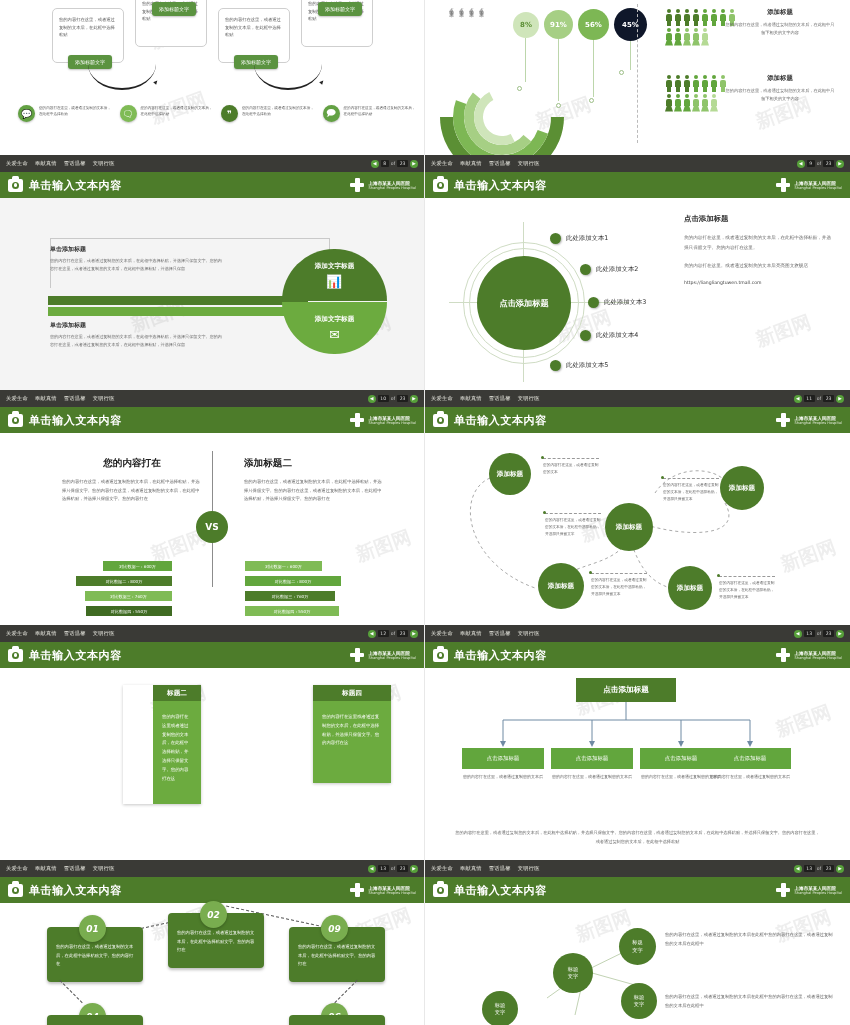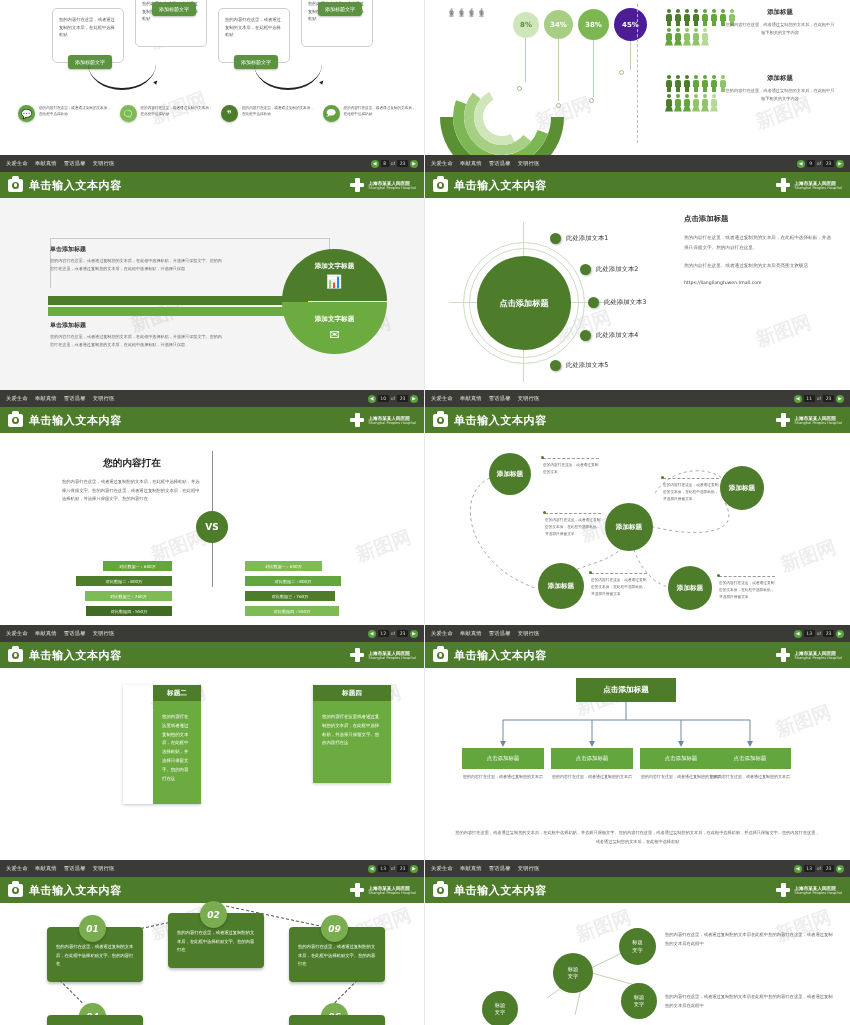--- a/index.html
+++ b/index.html
@@ -226,23 +226,23 @@
         <div class="s7-vl">点击输入文本</div>
         <div class="s7-vl">点击输入文本</div>
       </div>
 
       <div style="position:absolute;left:15px;top:55px;width:124px;height:124px;border-radius:50%;border:13px solid #5b8f34;border-top-color:transparent;border-right-color:transparent;transform:rotate(-45deg);"></div>
       <div style="position:absolute;left:28px;top:68px;width:98px;height:98px;border-radius:50%;border:11px solid #7db754;border-top-color:transparent;border-right-color:transparent;transform:rotate(-25deg);"></div>
       <div style="position:absolute;left:39px;top:79px;width:76px;height:76px;border-radius:50%;border:10px solid #a6cf84;border-top-color:transparent;border-right-color:transparent;transform:rotate(-5deg);"></div>
       <div style="position:absolute;left:49px;top:89px;width:56px;height:56px;border-radius:50%;border:9px solid #cfe5ba;border-top-color:transparent;border-right-color:transparent;transform:rotate(18deg);"></div>
 
       <div class="s7-bub" style="left:88px;top:12px;width:26px;height:26px;background:#cfe5ba;color:#5b8f34;">8%</div>
-      <div class="s7-bub" style="left:119px;top:10px;width:29px;height:29px;background:#a6cf84;">34%</div>
-      <div class="s7-bub" style="left:153px;top:9px;width:31px;height:31px;background:#7db754;">38%</div>
-      <div class="s7-bub" style="left:189px;top:8px;width:33px;height:33px;background:#4c1d95;">45%</div>
+      <div class="s7-bub" style="left:119px;top:10px;width:29px;height:29px;background:#a6cf84;">91%</div>
+      <div class="s7-bub" style="left:153px;top:9px;width:31px;height:31px;background:#7db754;">56%</div>
+      <div class="s7-bub" style="left:189px;top:8px;width:33px;height:33px;background:#0f172a;">45%</div>
 
       <div class="s7-stem" style="left:100px;top:38px;height:44px;"></div>
       <div class="s7-knob" style="left:92px;top:86px;"></div>
       <div class="s7-stem" style="left:133px;top:39px;height:62px;"></div>
       <div class="s7-knob" style="left:131px;top:103px;"></div>
       <div class="s7-stem" style="left:168px;top:40px;height:57px;"></div>
       <div class="s7-knob" style="left:164px;top:98px;"></div>
       <div class="s7-stem" style="left:205px;top:41px;height:29px;"></div>
       <div class="s7-knob" style="left:194px;top:70px;"></div>
 
@@ -579,20 +579,24 @@
     <div class="body">
       <div class="wm" style="left:150px;top:100px;">新图网</div>
       <div class="wm" style="left:355px;top:100px;">新图网</div>
 
       <div class="s10-col" style="left:62px;text-align:left;">
         <div class="s10-h" style="text-align:center;">您的内容打在</div>
         <div class="s10-p">您的内容打在这里，或者通过复制您的文本后，在此框中选择粘贴，并选择只保留文字。您的内容打在这里，或者通过复制您的文本后，在此框中选择粘贴，并选择只保留文字。您的内容打在</div>
       </div>
       <div class="s10-vdiv"></div>
       <div class="s10-vs">VS</div>
+      <div class="s10-col" style="left:244px;">
+        <div class="s10-h">添加标题二</div>
+        <div class="s10-p">您的内容打在这里，或者通过复制您的文本后，在此框中选择粘贴，并选择只保留文字。您的内容打在这里，或者通过复制您的文本后，在此框中选择粘贴，并选择只保留文字。您的内容打在</div>
+      </div>
 
       <div class="s10-bar" style="left:103px;top:128px;width:69px;background:#62a63d;">对比数据一：600万</div>
       <div class="s10-bar" style="left:76px;top:143px;width:96px;background:#4d7c2a;">对比数据二：800万</div>
       <div class="s10-bar" style="left:85px;top:158px;width:87px;background:#7fbb55;">对比数据三：760万</div>
       <div class="s10-bar" style="left:86px;top:173px;width:86px;background:#3f6b22;">对比数据四：550万</div>
 
       <div class="s10-bar" style="left:245px;top:128px;width:77px;background:#7fbb55;">对比数据一：600万</div>
       <div class="s10-bar" style="left:245px;top:143px;width:96px;background:#62a63d;">对比数据二：800万</div>
       <div class="s10-bar" style="left:245px;top:158px;width:90px;background:#4d7c2a;">对比数据三：760万</div>
       <div class="s10-bar" style="left:245px;top:173px;width:94px;background:#7fbb55;">对比数据四：550万</div>

